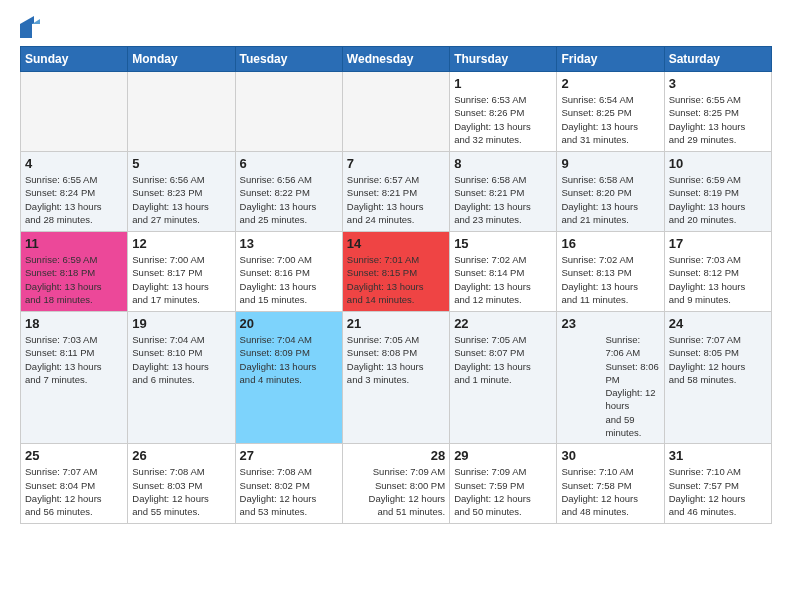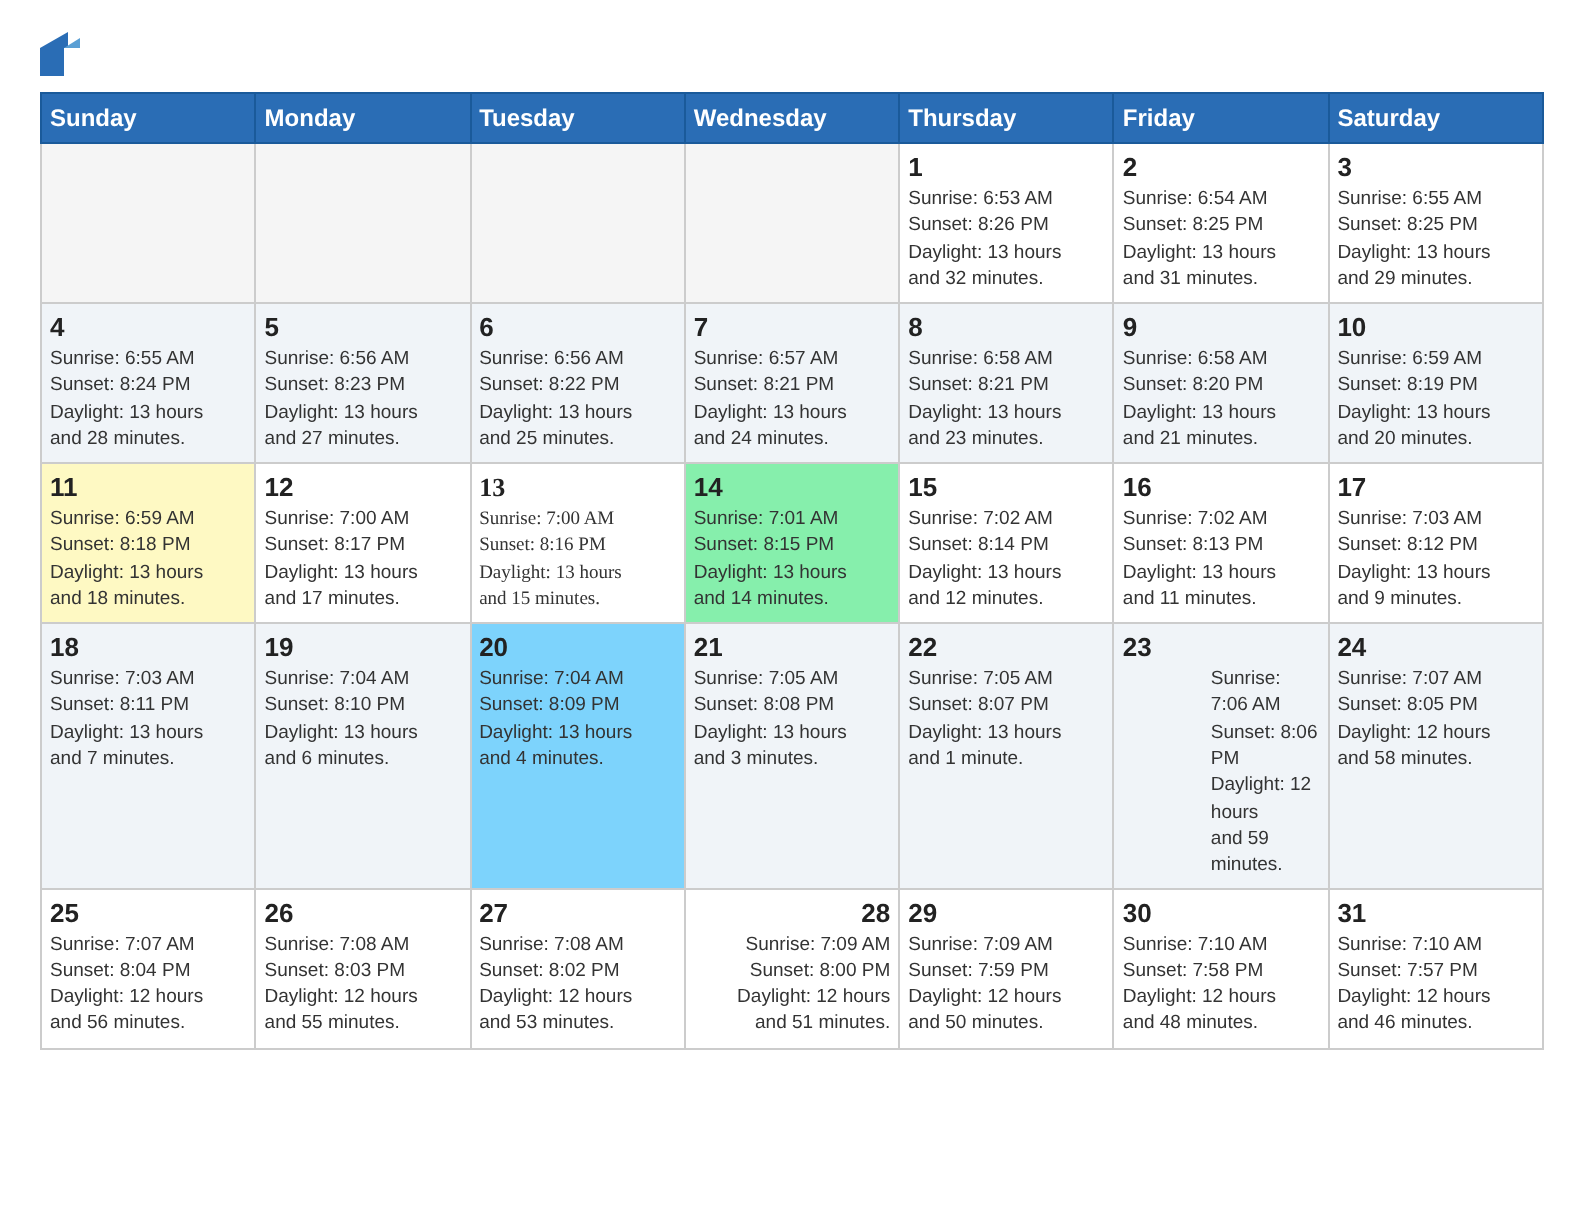--- a/index.html
+++ b/index.html
@@ -197,42 +197,42 @@
         </td>
         <td style="background: rgb(240, 244, 248);">
           <span class="day-number">10</span>
           <div class="day-info" style="white-space: pre-line;">Sunrise: 6:59 AM
 Sunset: 8:19 PM
 Daylight: 13 hours
 and 20 minutes.</div>
         </td>
       </tr>
       <tr>
-        <td style="background: #fef9c3;">
+        <td style="background: #ec4899;">
           <span class="day-number">11</span>
           <div class="day-info" style="white-space: pre-line;">Sunrise: 6:59 AM
 Sunset: 8:18 PM
 Daylight: 13 hours
 and 18 minutes.</div>
         </td>
         <td style="background: rgb(255, 255, 255);">
           <span class="day-number">12</span>
           <div class="day-info" style="white-space: pre-line;">Sunrise: 7:00 AM
 Sunset: 8:17 PM
 Daylight: 13 hours
 and 17 minutes.</div>
         </td>
-        <td style="background: rgb(255, 255, 255); font-family: Liberation Serif, serif;">
+        <td style="background: rgb(255, 255, 255);">
           <span class="day-number">13</span>
           <div class="day-info" style="white-space: pre-line;">Sunrise: 7:00 AM
 Sunset: 8:16 PM
 Daylight: 13 hours
 and 15 minutes.</div>
         </td>
-        <td style="background: #86efac;">
+        <td style="background: #ef4444;">
           <span class="day-number">14</span>
           <div class="day-info" style="white-space: pre-line;">Sunrise: 7:01 AM
 Sunset: 8:15 PM
 Daylight: 13 hours
 and 14 minutes.</div>
         </td>
         <td style="background: rgb(255, 255, 255); margin-top: 40px;">
           <span class="day-number">15</span>
           <div class="day-info" style="white-space: pre-line;">Sunrise: 7:02 AM
 Sunset: 8:14 PM

